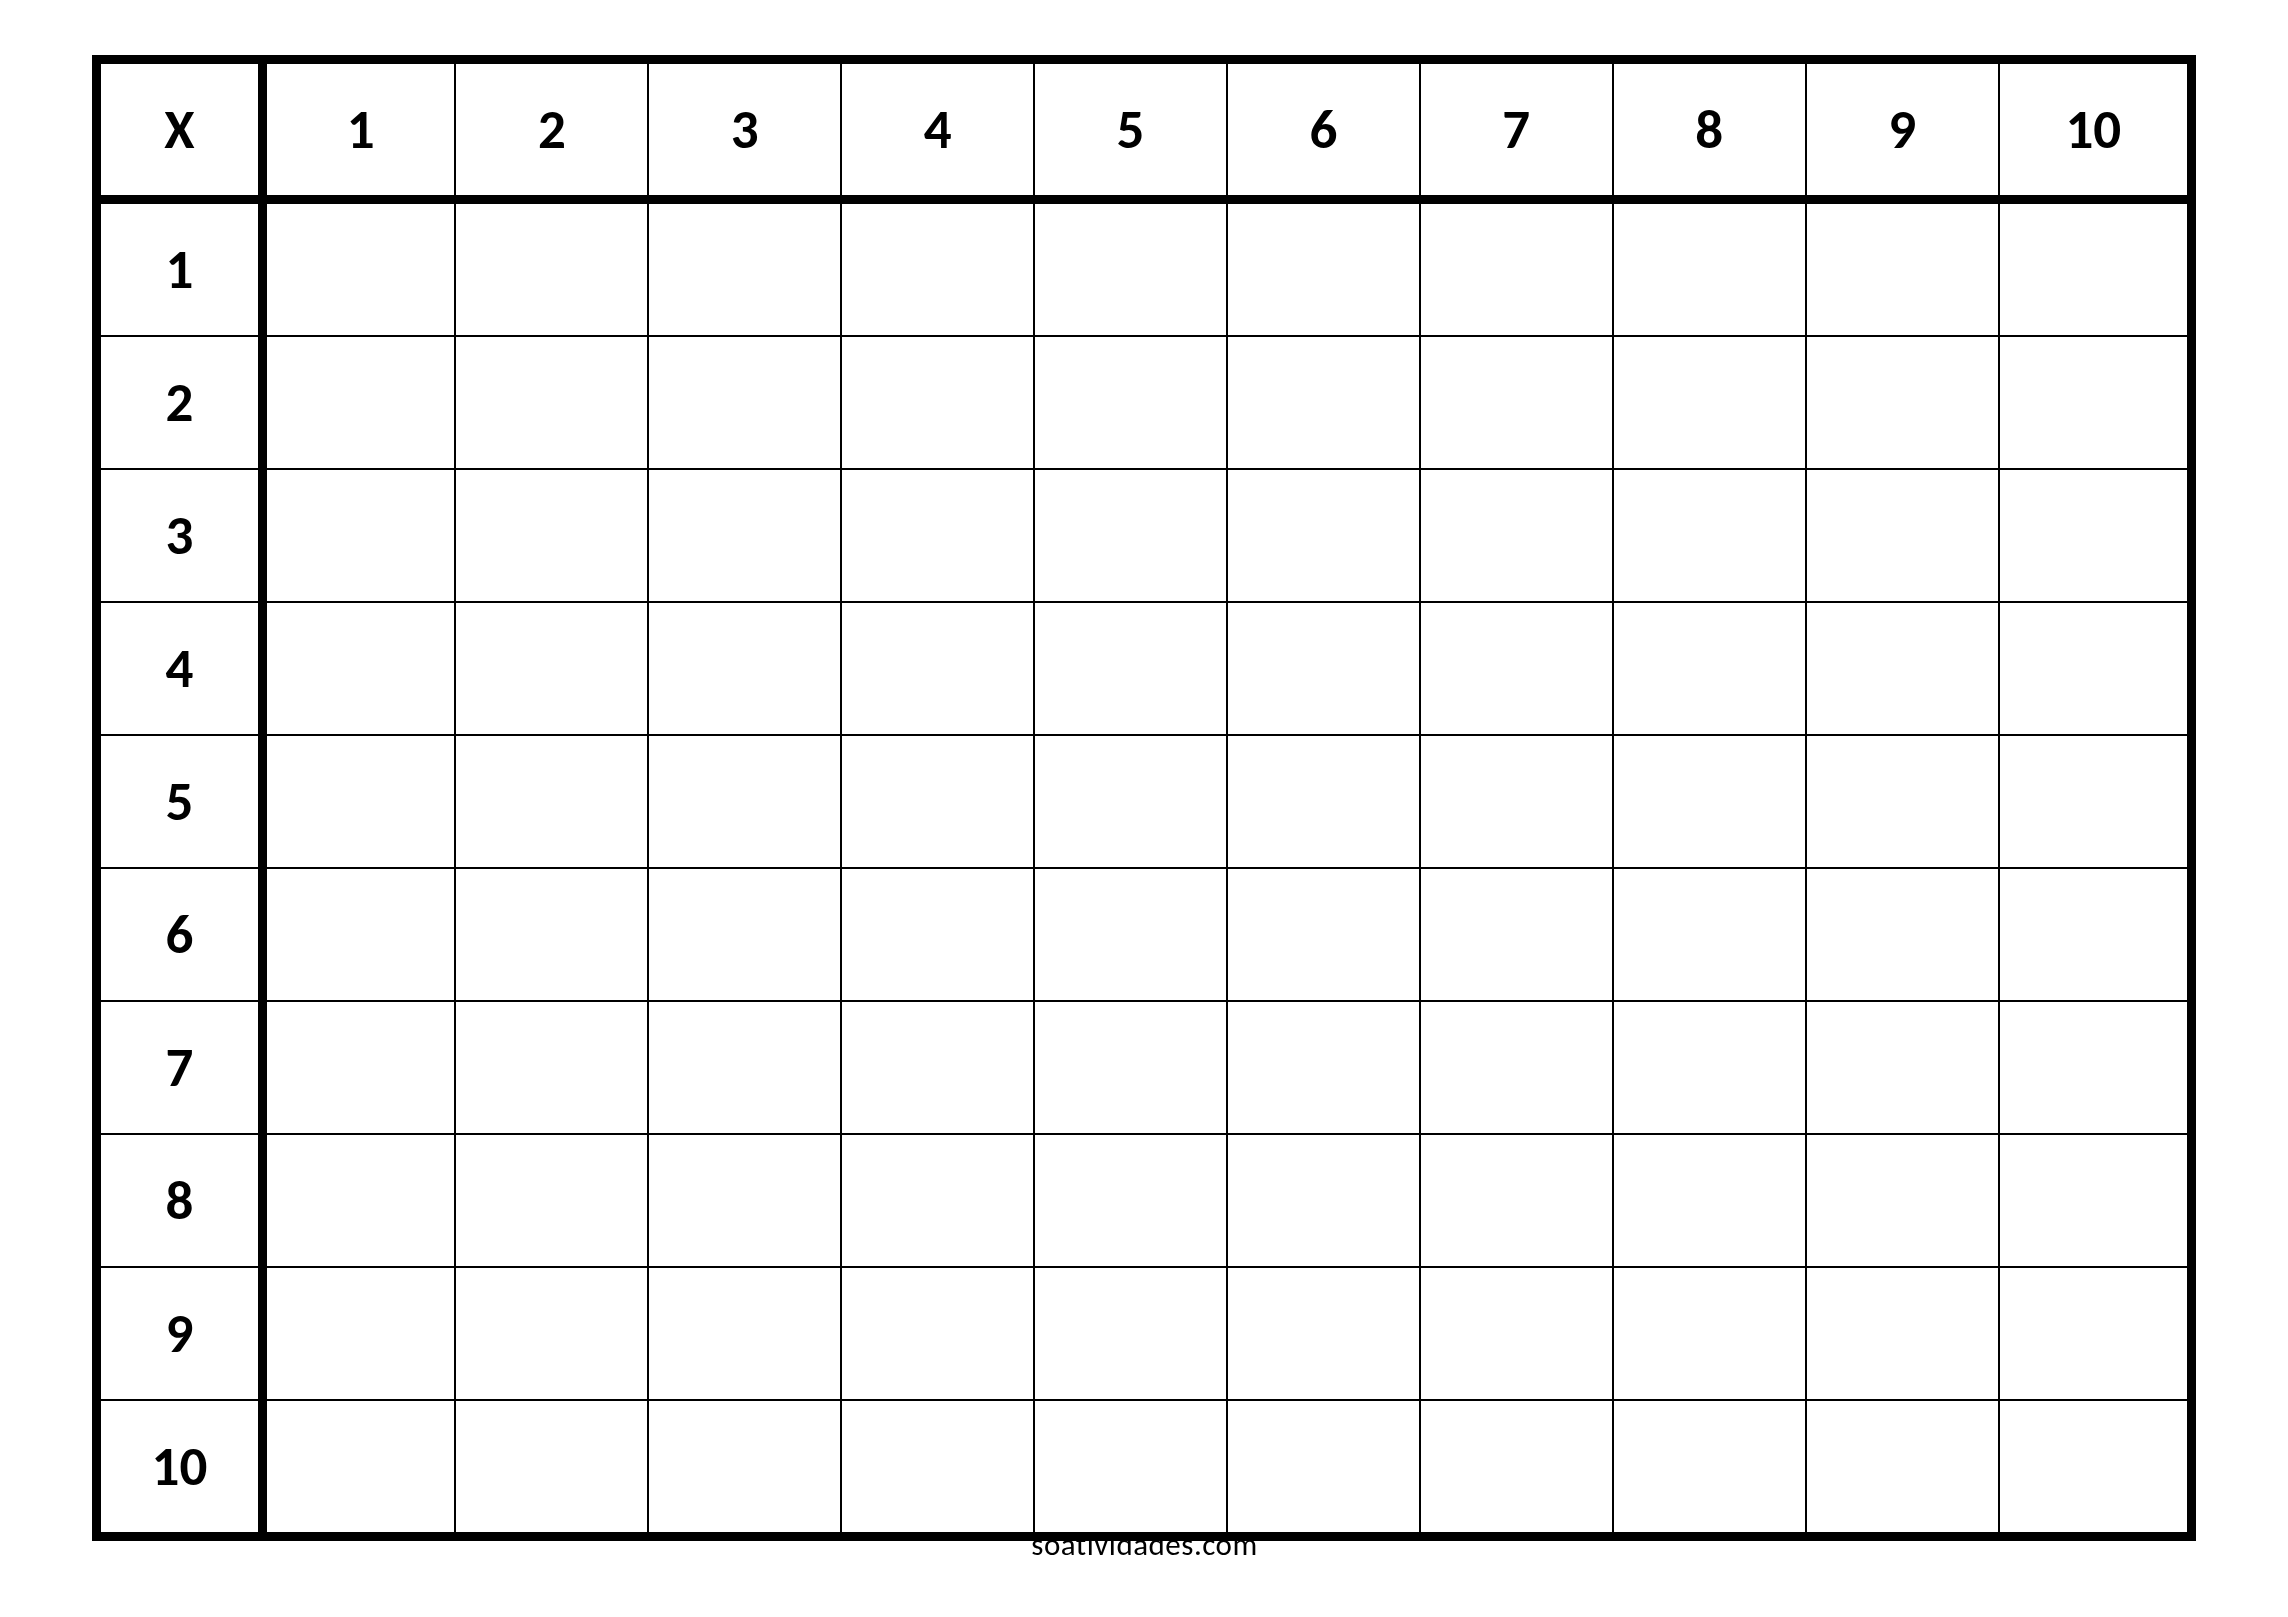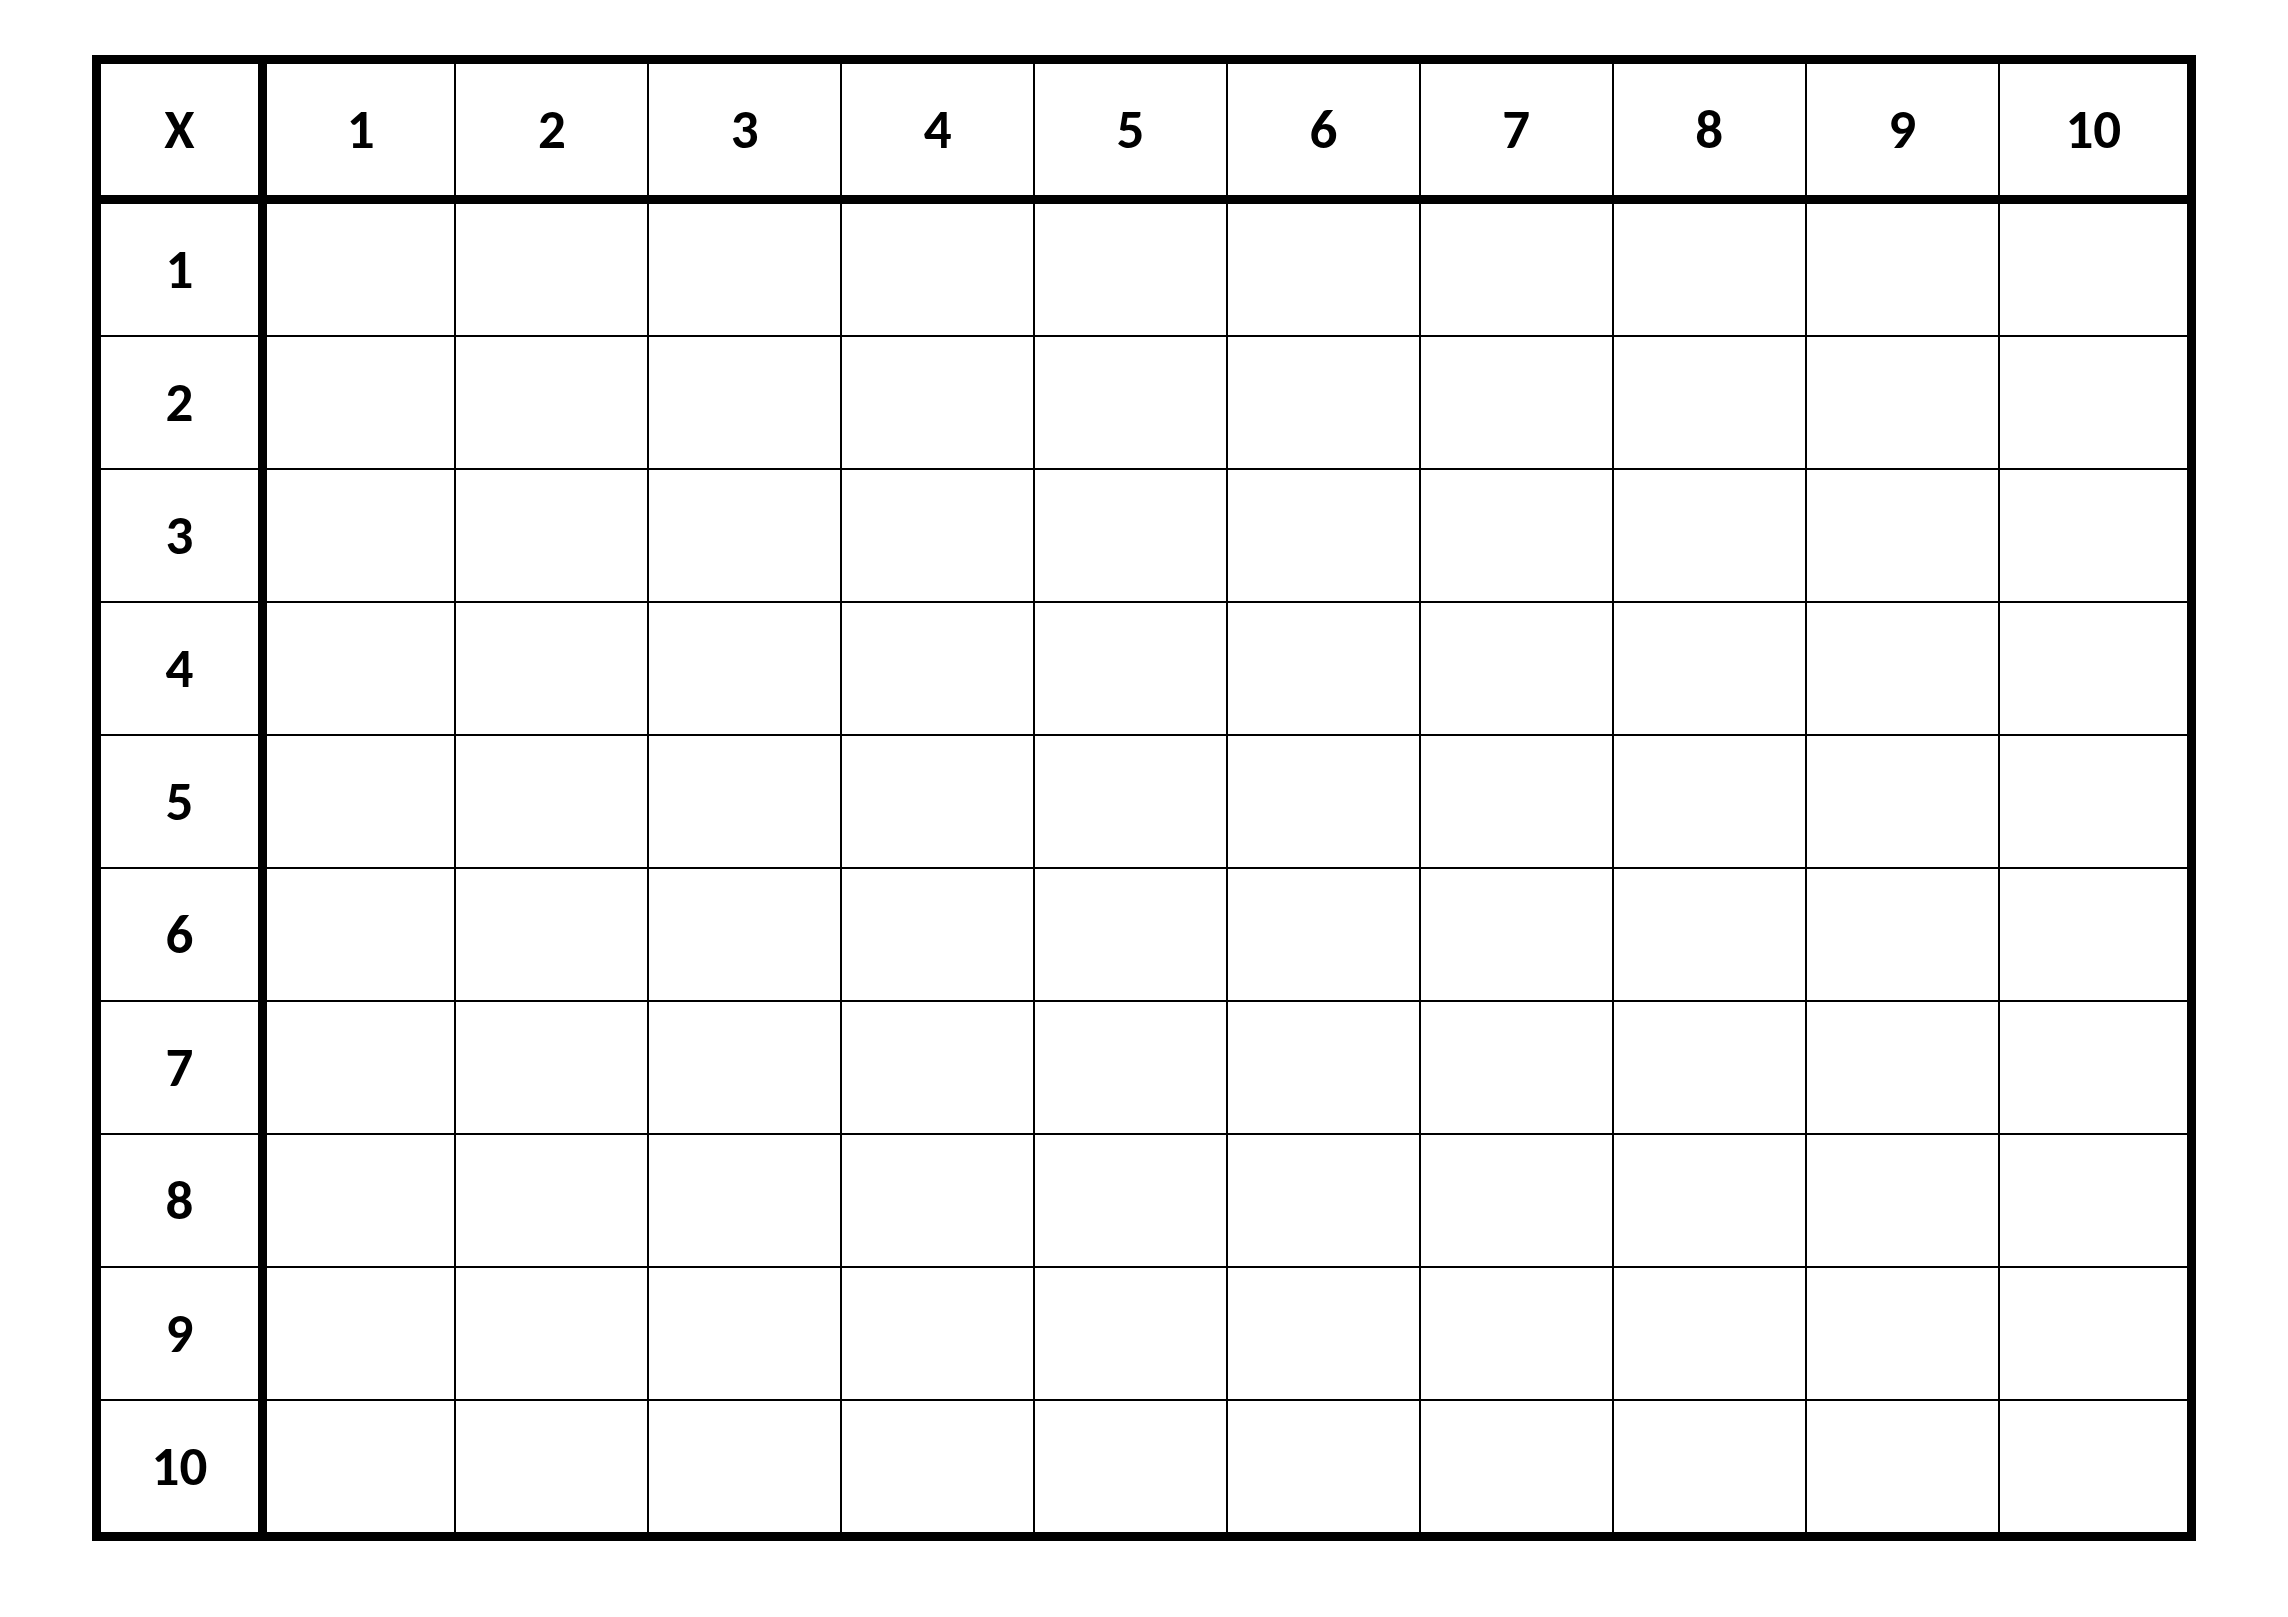--- a/index.html
+++ b/index.html
@@ -222,14 +222,15 @@
           <td></td>
           <td></td>
           <td></td>
           <td></td>
           <td></td>
           <td></td>
       </tr>
     </tbody>
   </table>
 
+  <div class="footer">soatividades.com</div>
 </div>
 
 
 </body></html>

